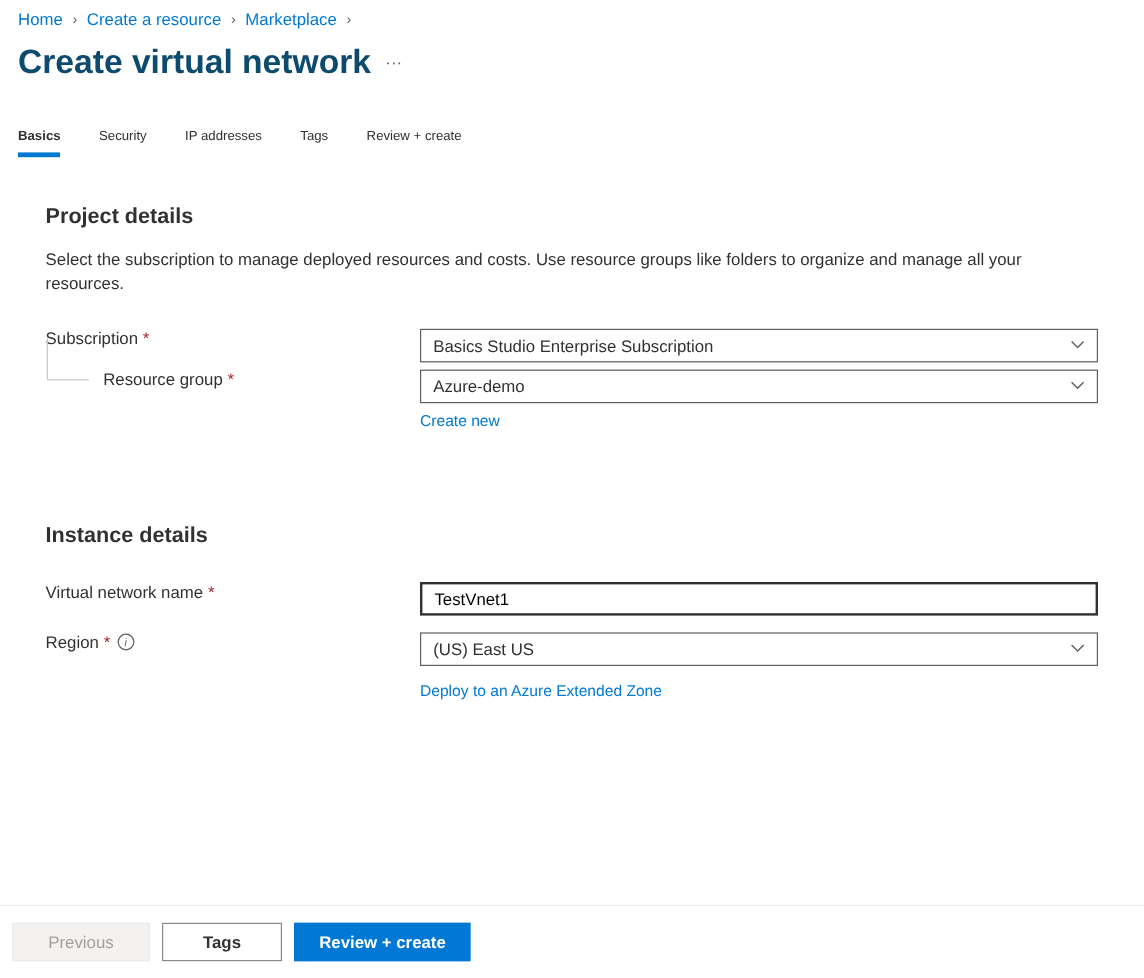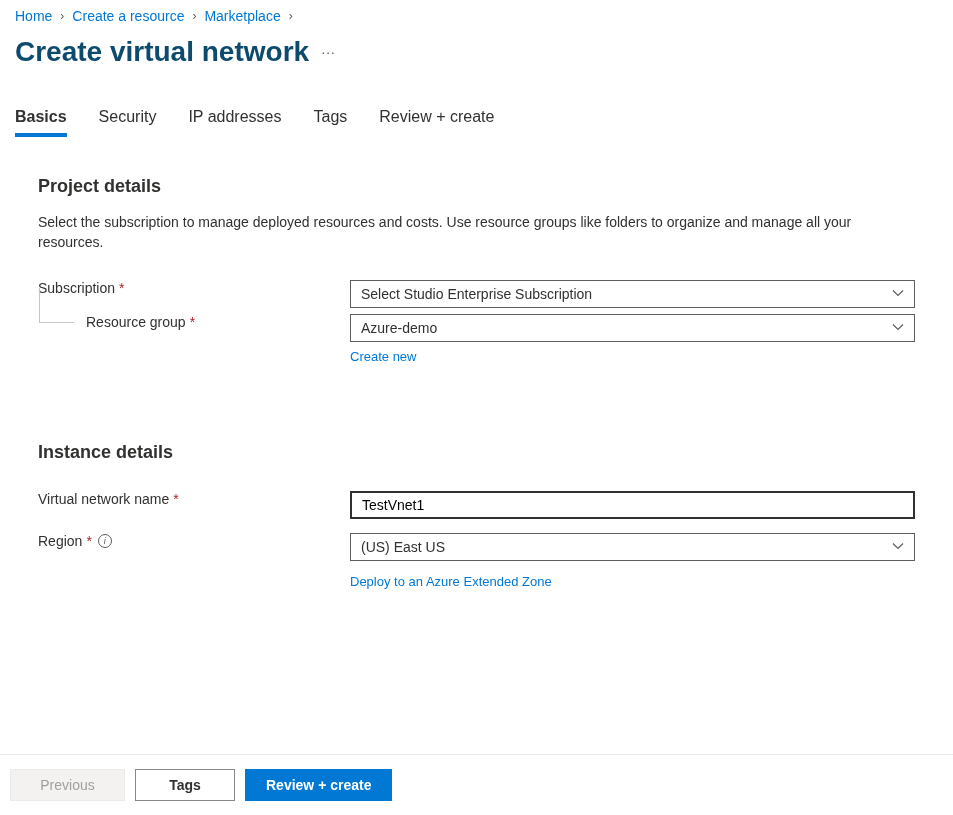--- a/index.html
+++ b/index.html
@@ -4,21 +4,21 @@
   <style>
     * { box-sizing: border-box; margin: 0; padding: 0; font-family: "Segoe UI", -apple-system, BlinkMacSystemFont, sans-serif; }
     body { width: 953px; height: 815px; background: #fff; color: #323130; font-size: 14px; position: relative; }
     .breadcrumb { padding: 8px 15px 0; display: flex; align-items: center; gap: 8px; font-size: 14px; }
     .breadcrumb a { color: #0078d4; text-decoration: none; cursor: pointer; }
     .breadcrumb .chevron { color: #605e5c; font-size: 12px; }
     .header { padding: 12px 15px 20px; display: flex; align-items: center; gap: 12px; }
     .title { font-size: 28px; font-weight: 600; color: #0c4a6e; }
     .ellipsis { color: #605e5c; font-size: 14px; cursor: pointer; }
     .tabs { border-bottom: 0; padding: 20px 15px 0; display: flex; gap: 32px; position: relative;}
-    .tab { color: #323130; font-size: 16px; padding-bottom: 10px; cursor: pointer; position: relative; }
+    .tab { color: #323130; font-size: 11px; padding-bottom: 10px; cursor: pointer; position: relative; }
     .tab.active { font-weight: 600; }
     .tab.active::after { content: ""; position: absolute; left: 0; right: 0; bottom: -1px; height: 4px; background: #0078d4; }
     .body { padding: 40px 38px 0; }
     .section-title { font-size: 18px; font-weight: 600; margin-bottom: 16px; color: #323130;}
     .section-desc { color: #323130; font-size: 14px; line-height: 1.4; margin-bottom: 28px; max-width: 920px;}
     .field-row { display: flex; align-items: flex-start; margin-bottom: 6px;}
     .label-col { width: 312px; font-size: 14px; color: #323130; display: flex; align-items: center;}
     .req { color: #a4262c; margin-left: 4px;}
     .info-icon { display: inline-block; width: 14px; height: 14px; border-radius: 50%; border: 1px solid #605e5c; color: #605e5c; font-size: 9px; text-align:center; line-height: 13px; margin-left: 6px; font-style: italic;}
     .control-col { flex: 1; max-width: 600px; }
@@ -70,21 +70,21 @@
     <h2 class="section-title">Project details</h2>
     <p class="section-desc">Select the subscription to manage deployed resources and costs. Use resource groups like folders to organize and manage all your resources.</p>
 
     <div class="field-row">
       <div class="label-col">
         <span>Subscription</span>
           <span class="req">*</span>
       </div>
       <div class="control-col">
         <div class="select">
-          <span>Select Studio Enterprise Subscription</span>
+          <span>Basics Studio Enterprise Subscription</span>
           <span class="chev-down">
             <svg class="chev-svg" viewBox="0 0 12 12">
                 <path d="M1 3.5 L6 8.5 L11 3.5" fill="none" stroke="#605e5c" stroke-width="1.2"></path>
               </svg>
           </span>
         </div>
       </div>
     </div>
 
     <div class="field-row">

